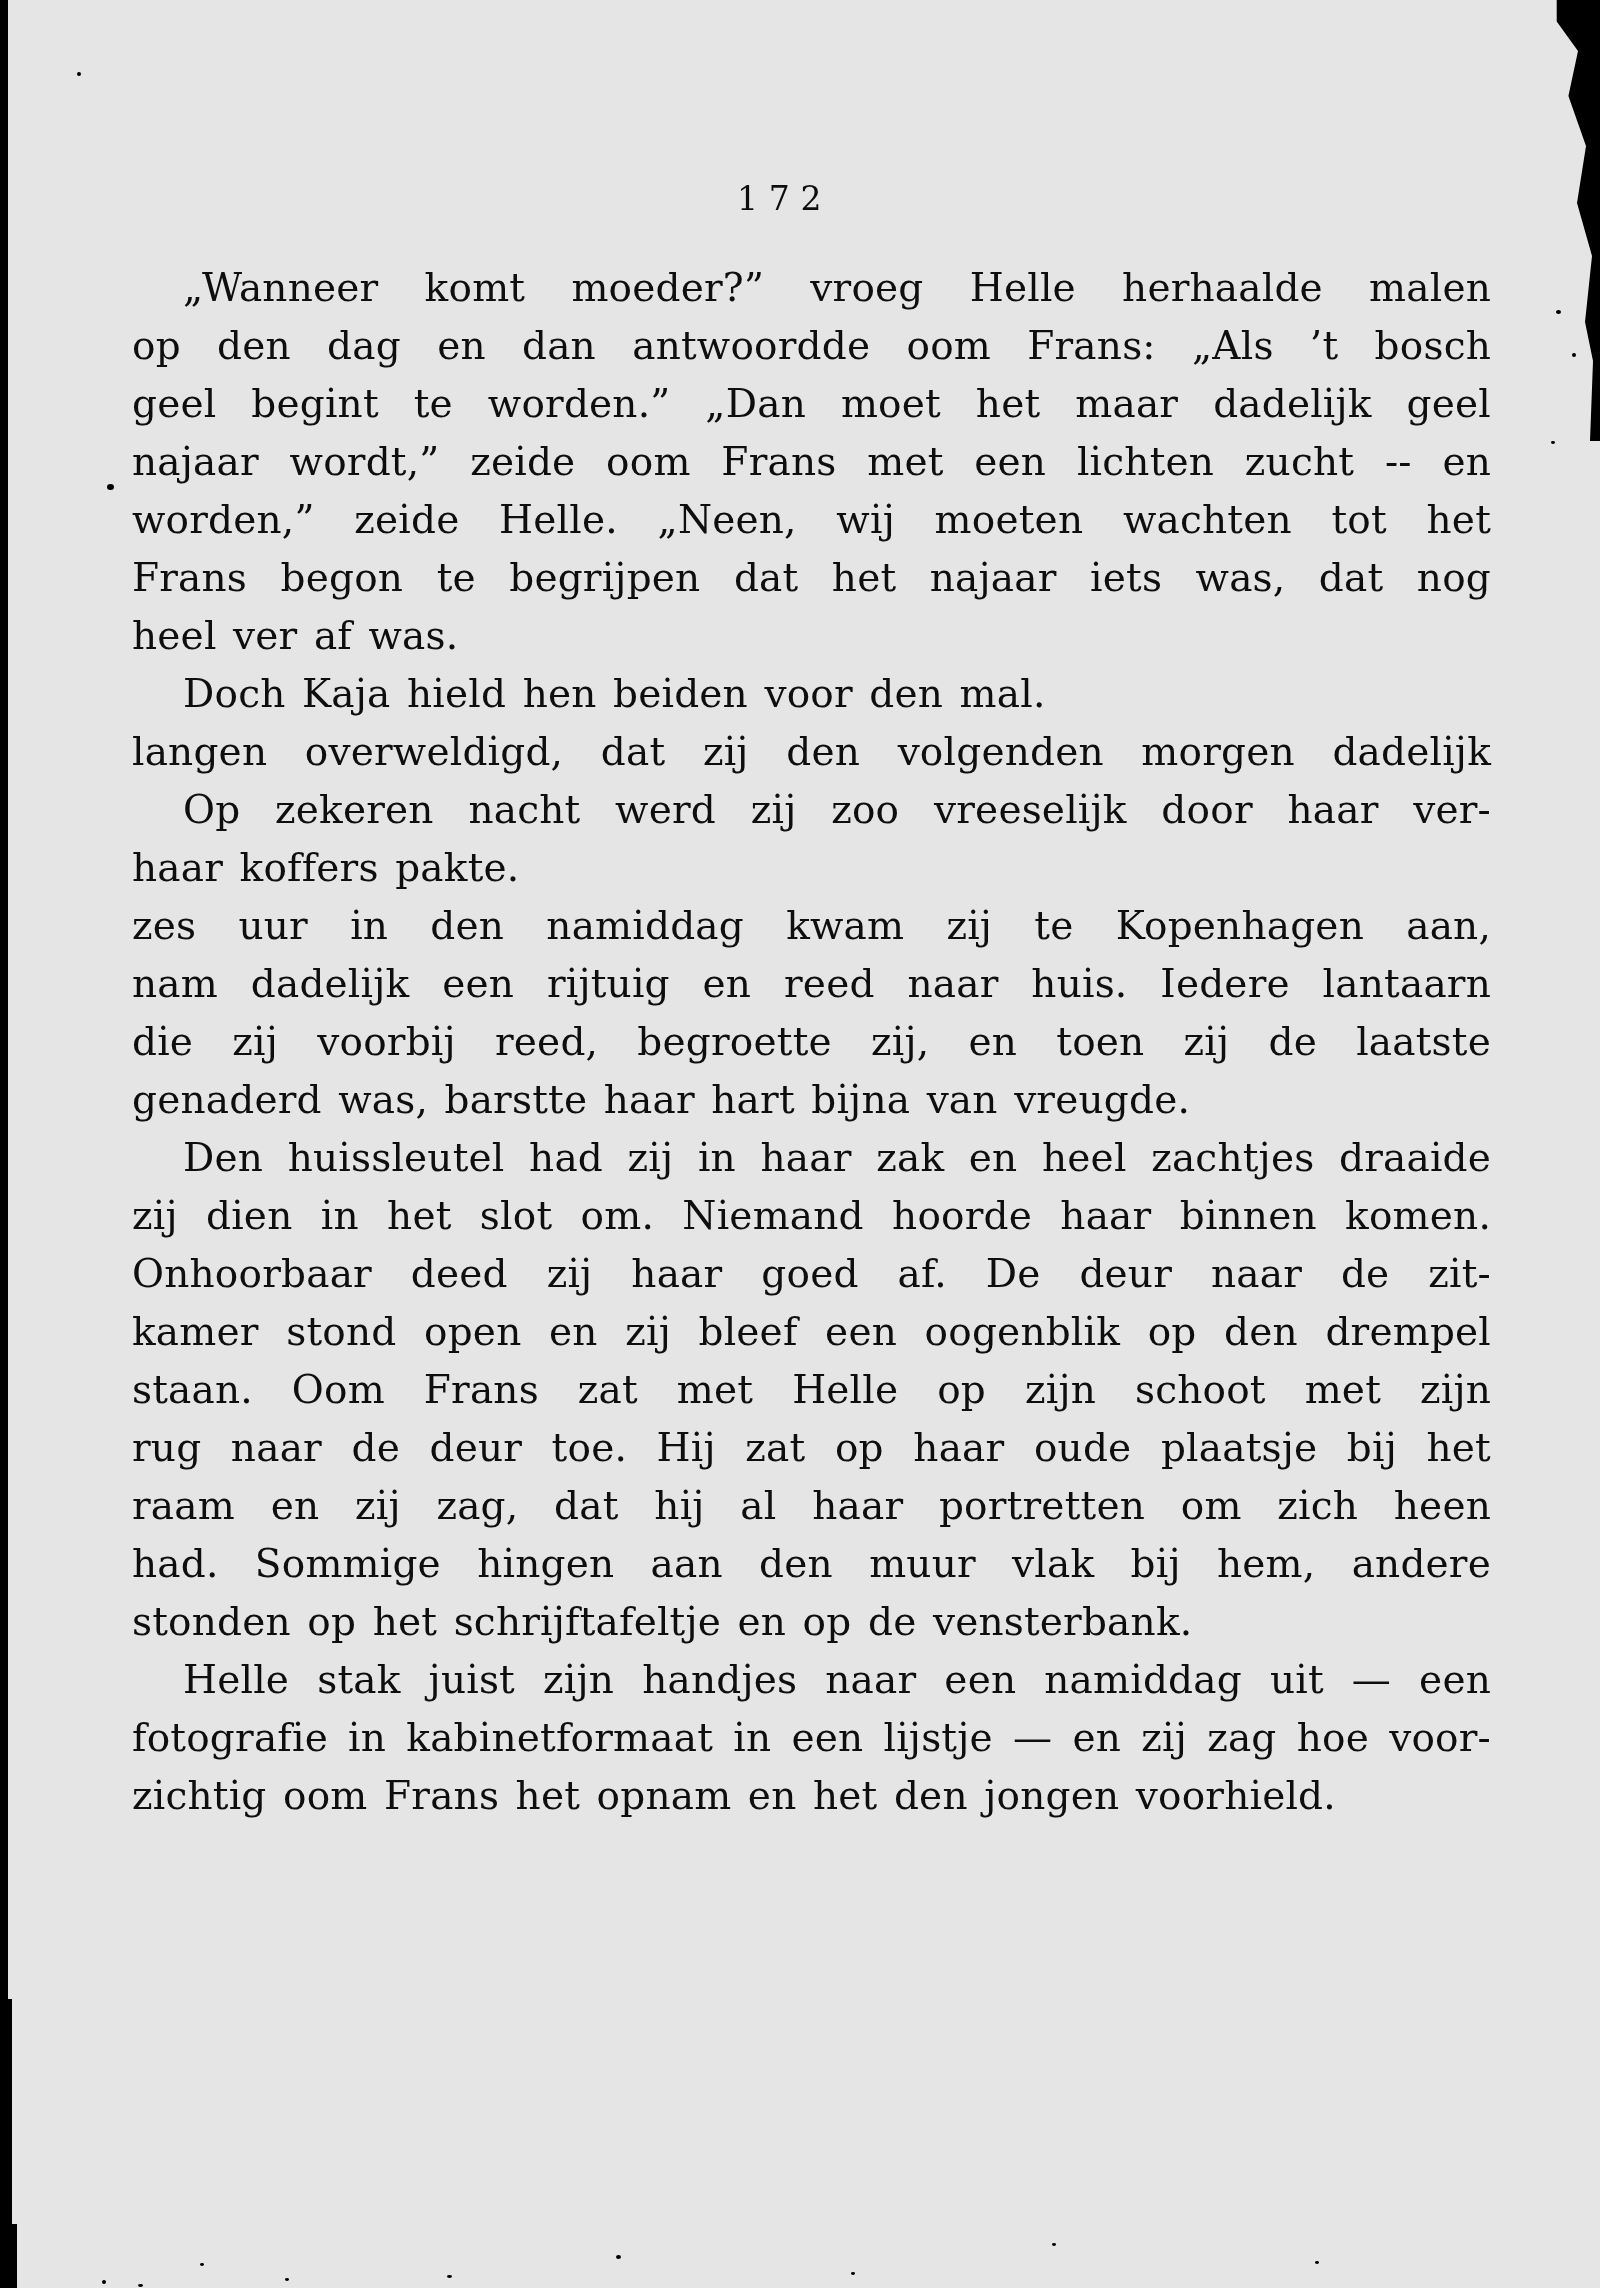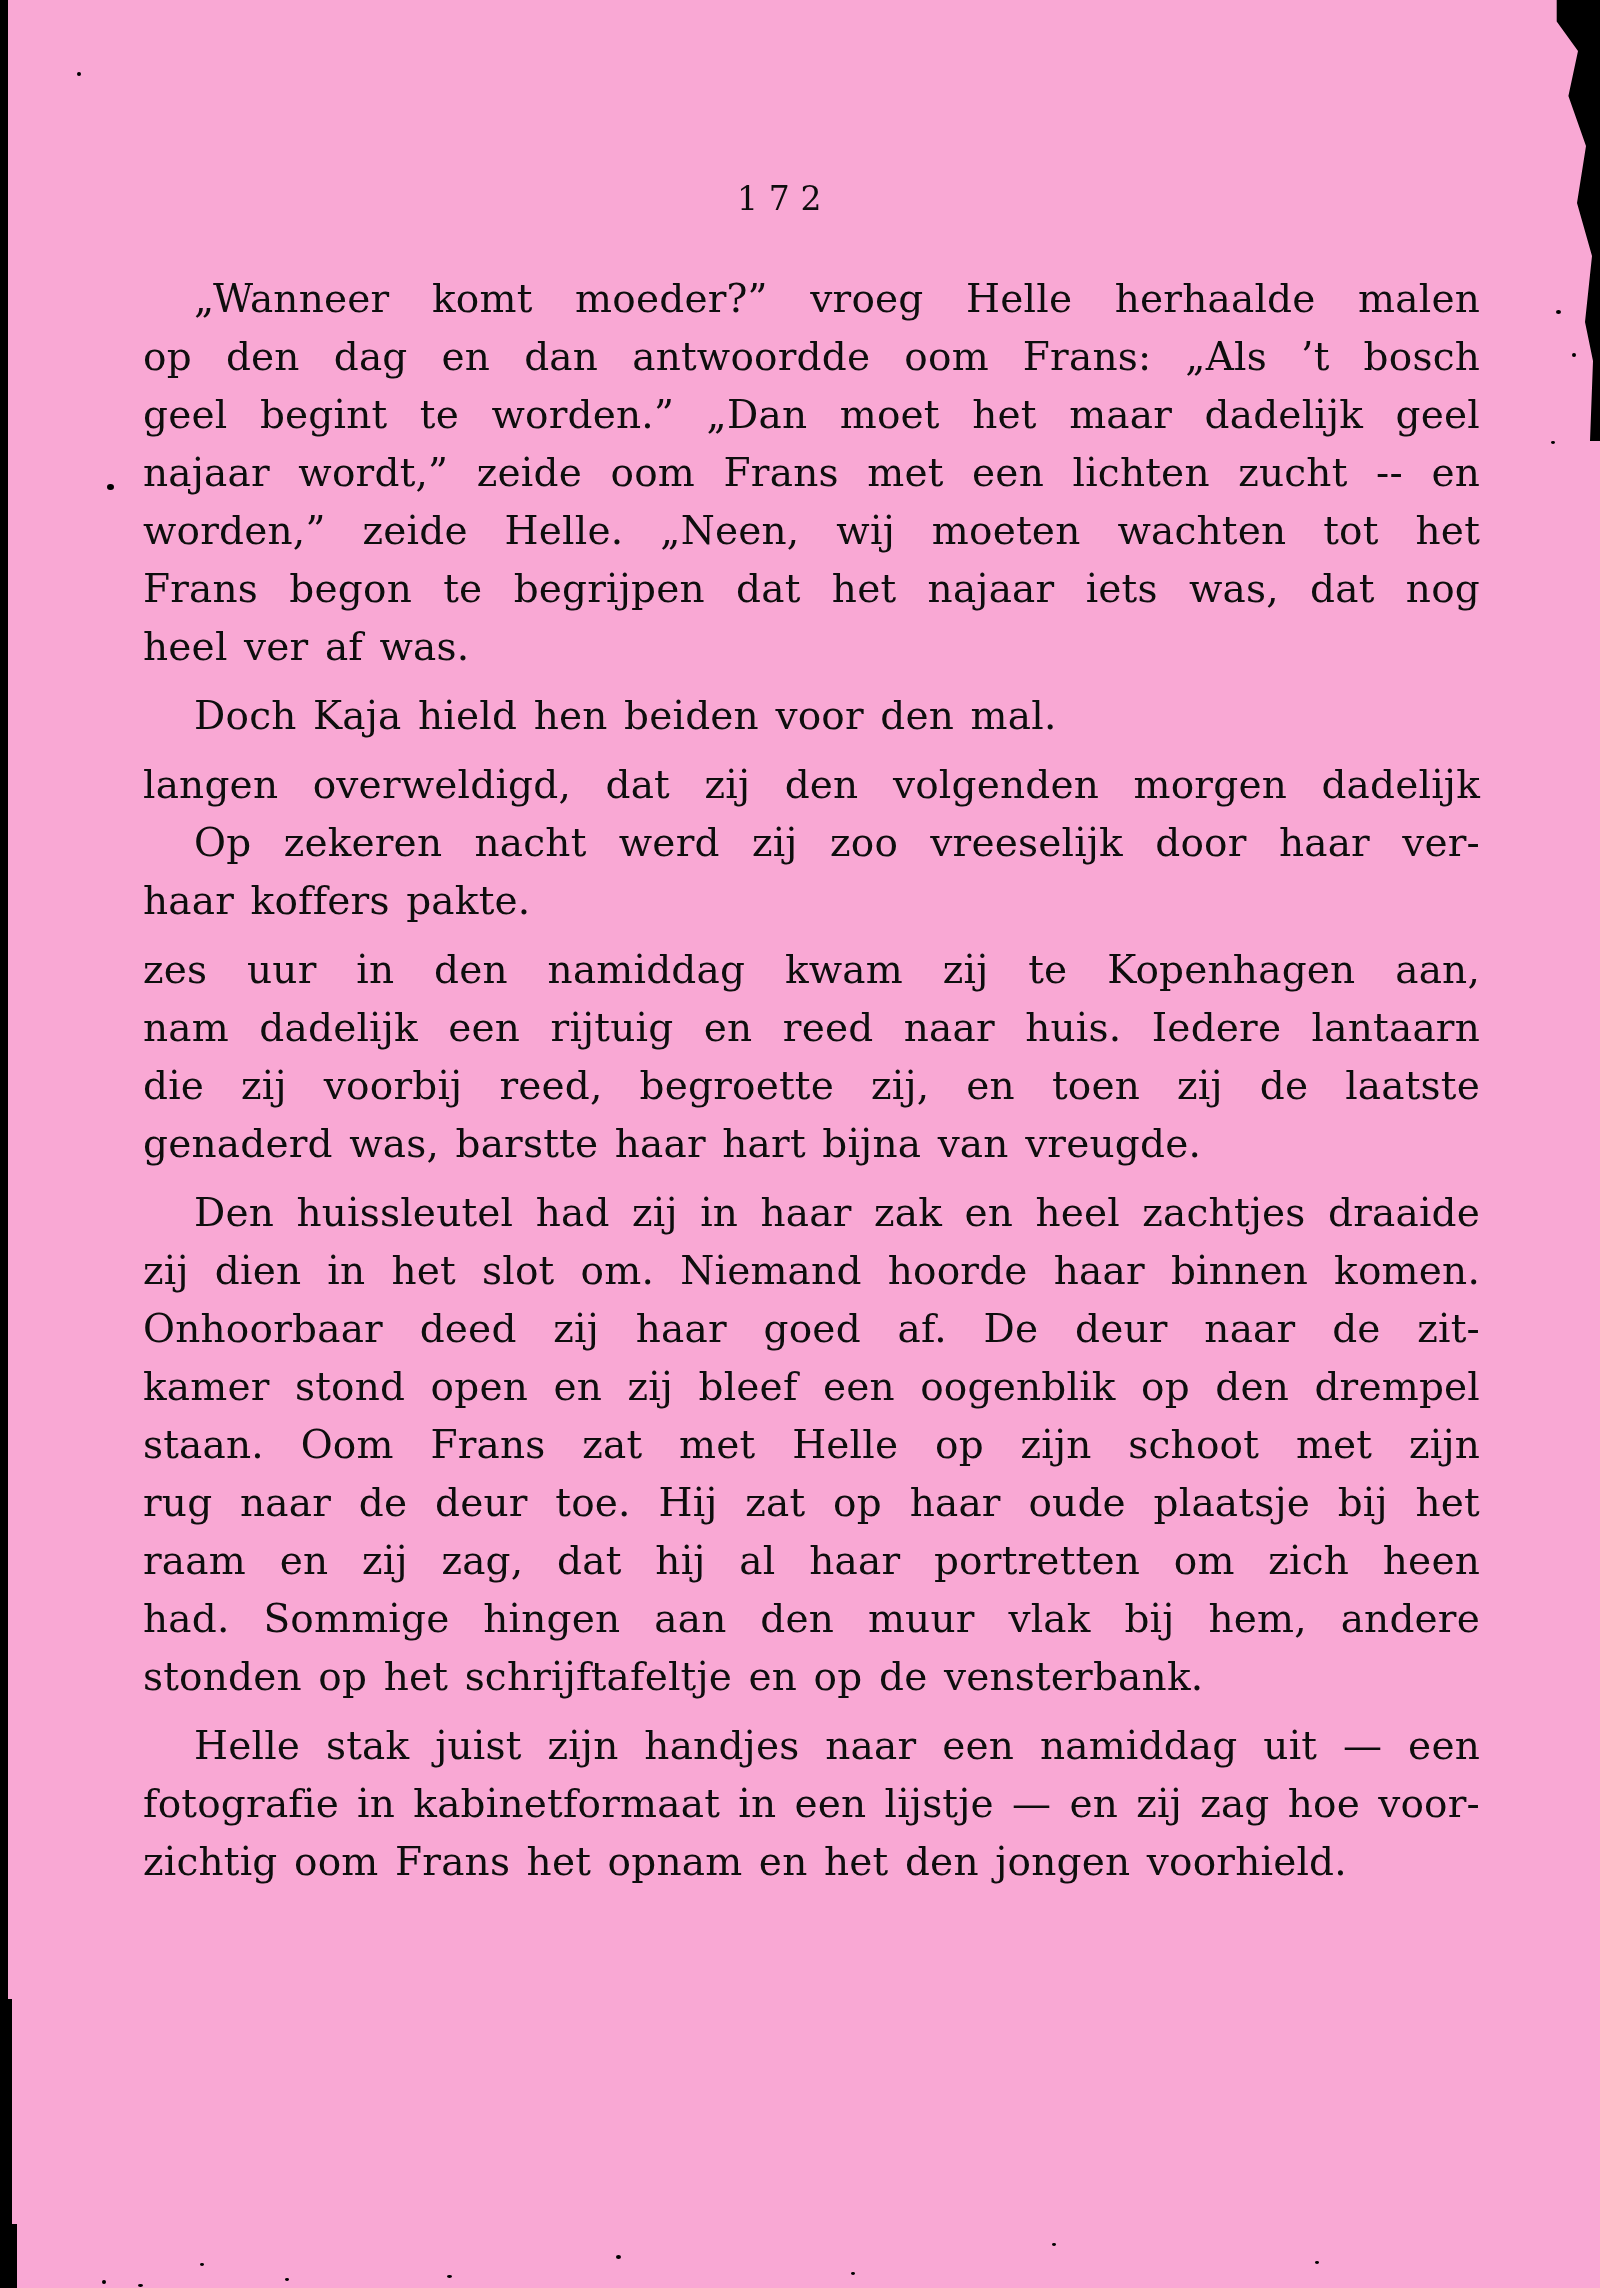--- a/index.html
+++ b/index.html
@@ -1,29 +1,29 @@
 <!DOCTYPE html>
 <html><head>
 <meta charset="utf-8">
 <style>
   html,body { margin:0; padding:0; background:#ffffff; }
   .page {
     position:relative; width:1600px; height:2289px;
-    background:#f9a8d4; overflow:hidden;
+    background:#e5e5e5; overflow:hidden;
     font-family:"DejaVu Serif", serif; color:#0e0e0e;
     -webkit-font-smoothing:antialiased;
   }
   
   .pagenum {
     position:absolute; left:737px; top:179px;
     font-size:33px; letter-spacing:10.7px; color:#0e0e0e;
   }
   
   .textblock { position:absolute; left:132px; top:259px; width:1359px; }
-  .para { margin:11px; padding:0; }
+  .para { margin:0; padding:0; }
   .line {
     font-size:39px; line-height:58px;
     text-align:justify; text-align-last:justify;
     word-spacing:3.9px; letter-spacing:0.2px;
     white-space:normal;
   }
   .line.first { padding-left:51px; }
   .line.last  { text-align-last:left; }
   
   .edge-left   { position:absolute; left:0; top:0; width:7.8px; height:2289px; background:#000; }

